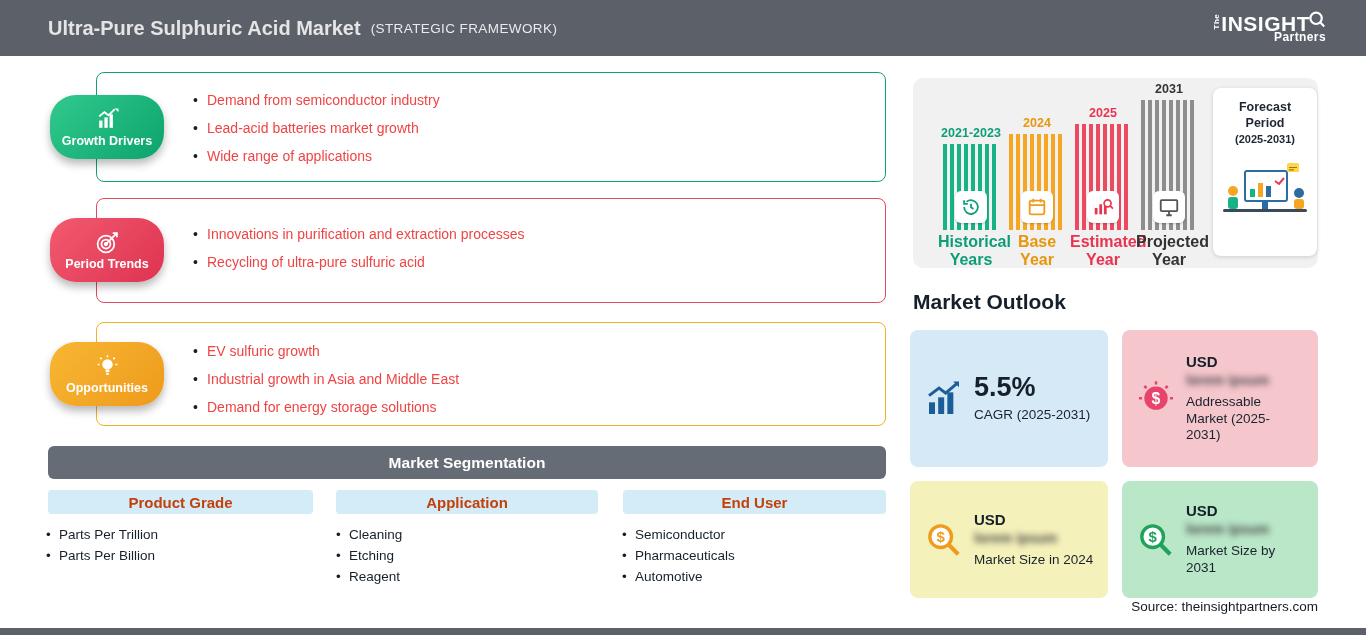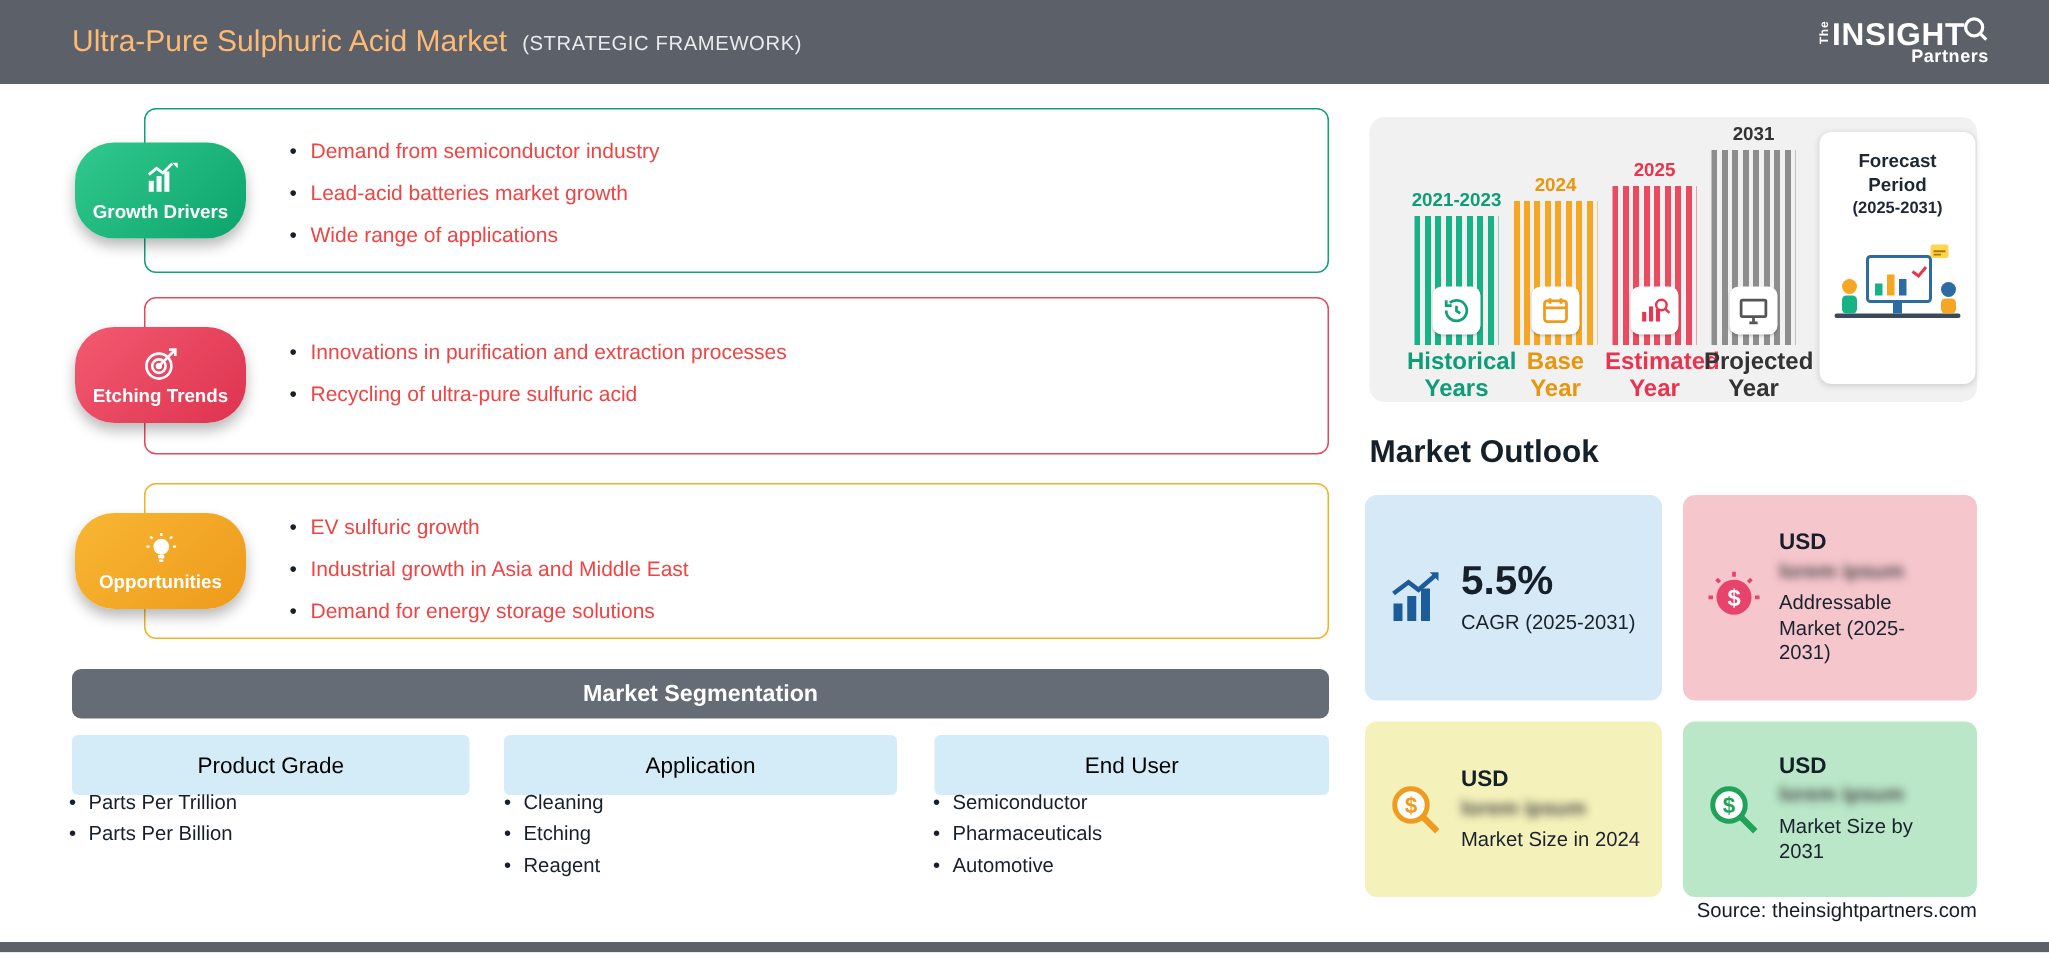--- a/index.html
+++ b/index.html
@@ -2,21 +2,21 @@
 <html><head>
 <meta charset="utf-8">
 <style>
   html,body{margin:0;padding:0;background:#ffffff;}
   .stage{position:relative;width:1366px;height:635px;overflow:hidden;background:#ffffff;
          font-family:"Liberation Sans", sans-serif;color:#17202a;}
 
   
   .topbar{position:absolute;left:0;top:0;width:1366px;height:56px;background:#5b6069;
           display:flex;align-items:center;padding:0 40px 0 48px;box-sizing:border-box;}
-  .title{font-size:20px;font-weight:normal;color:#fdba74;text-align:center;}
+  .title{font-size:20px;font-weight:bold;color:#e5e5e5;text-align:center;}
   .subtitle{font-size:13.5px;color:#e9eaec;margin-left:10px;letter-spacing:.4px;}
   .logo{margin-left:auto;color:#fff;display:flex;flex-direction:column;align-items:flex-end;}
   .logo-row{display:flex;align-items:center;}
   .logo-the{display:inline-block;transform:rotate(-90deg);font-size:8px;font-weight:bold;letter-spacing:.5px;width:10px;}
   .logo-insight{font-size:21px;font-weight:bold;letter-spacing:.5px;}
   .logo-mag{width:18px;height:20px;margin-left:-2px;margin-top:-6px;}
   .logo-partners{font-size:12px;font-weight:bold;margin-top:-6px;letter-spacing:.4px;}
 
   
   .panel{position:absolute;left:96px;width:790px;border-radius:8px;background:#fff;box-sizing:border-box;border:1.6px solid;}
@@ -35,22 +35,22 @@
         color:#fff;box-shadow:0 5px 9px rgba(0,0,0,.28);}
   .pill svg{width:25px;height:25px;}
   .pill-label{font-size:12.5px;font-weight:bold;white-space:nowrap;}
   .pill-green{top:95px;background:linear-gradient(135deg,#32c98e,#0ca46c);}
   .pill-red{top:218px;background:linear-gradient(135deg,#f25a70,#de3350);}
   .pill-orange{top:342px;background:linear-gradient(135deg,#f8b733,#ee9a1b);}
 
   
   .seg-bar{position:absolute;left:48px;top:446px;width:838px;height:33px;background:#666c75;border-radius:6px;
            color:#fff;font-weight:bold;font-size:15.5px;display:flex;align-items:center;justify-content:center;}
-  .seg-head{position:absolute;top:490px;height:40px;background:#d3ecf8;border-radius:4px;
-            display:flex;align-items:center;justify-content:center;font-weight:normal;font-size:15px;color:#000000;}
+  .seg-head{position:absolute;top:490px;height:24px;background:#d3ecf8;border-radius:4px;
+            display:flex;align-items:center;justify-content:center;font-weight:bold;font-size:15px;color:#c2410c;}
   .seg-head-1{left:48px;width:265px;}
   .seg-head-2{left:336px;width:262px;}
   .seg-head-3{left:623px;width:263px;}
   .seg-list{position:absolute;top:524px;margin:0;padding:0;list-style:none;}
   .seg-list li{font-size:13.5px;color:#17202a;position:relative;padding:3px 0 3px 13px;line-height:15px;}
   .seg-list li::before{content:"\2022";position:absolute;left:0;top:3px;}
   .seg-list-1{left:46px;}
   .seg-list-2{left:336px;}
   .seg-list-3{left:622px;}
 
@@ -144,21 +144,21 @@
     </ul>
   </div>
   <div class="pill pill-red">
     <svg viewBox="0 0 24 24" fill="none" stroke="#fff" stroke-width="1.7">
       <circle cx="10.5" cy="13.5" r="8"></circle>
       <circle cx="10.5" cy="13.5" r="4.3"></circle>
       <circle cx="10.5" cy="13.5" r="1.2" fill="#fff"></circle>
       <path d="M10.5 13.5L21 3"></path>
       <path d="M17 3h4v4"></path>
     </svg>
-    <span class="pill-label">Etching Trends</span>
+    <span class="pill-label">Period Trends</span>
   </div>
 
   <div class="panel panel-opps">
     <ul>
       <li>EV sulfuric growth</li>
       <li>Industrial growth in Asia and Middle East</li>
       <li>Demand for energy storage solutions</li>
     </ul>
   </div>
   <div class="pill pill-orange">

